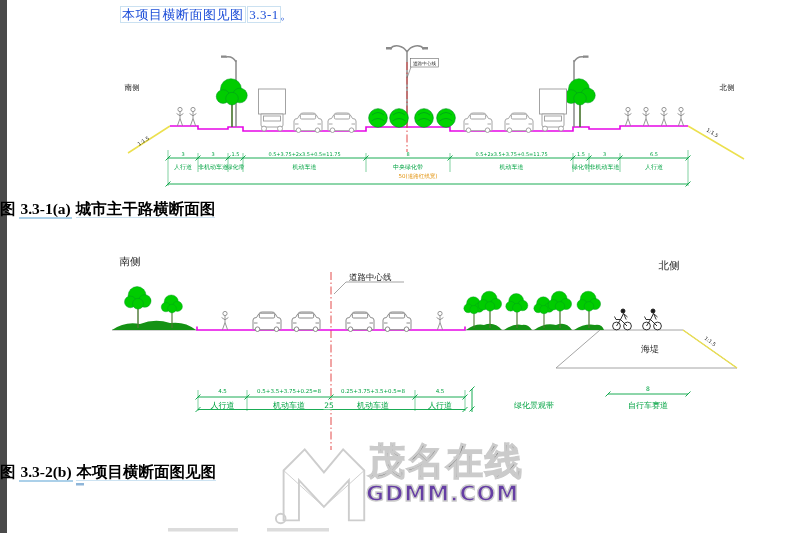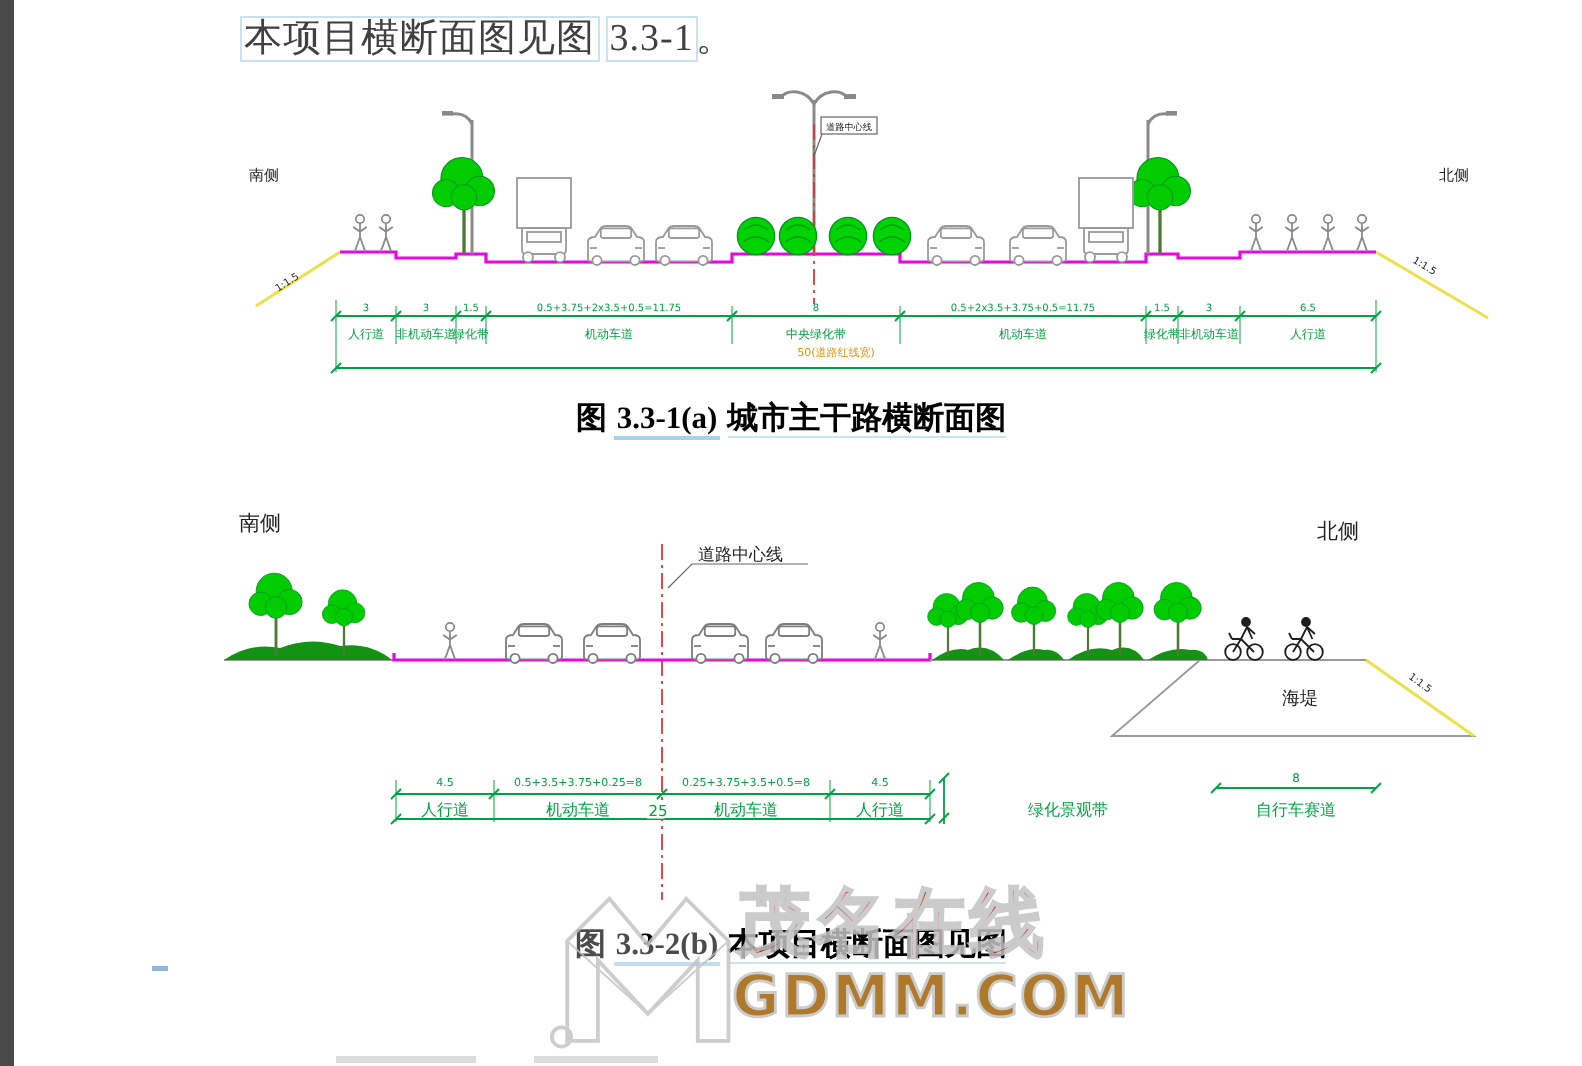--- a/index.html
+++ b/index.html
@@ -2,21 +2,21 @@
 <html><head>
 <meta charset="utf-8">
 <style>
   * { margin:0; padding:0; box-sizing:border-box; }
   html,body { width:791px; height:533px; }
   body { background:#ffffff; position:relative; overflow:hidden;
          font-family:"Liberation Serif", serif; }
 
   .page-edge { position:absolute; left:0; top:0; width:7px; height:533px; background:#4a4a4a; }
 
-  .intro { position:absolute; left:121px; top:6px; font-size:19px; color:#404040; letter-spacing:0.5px; }
+  .intro { position:absolute; left:121px; top:6px; font-size:13px; color:#1d4ed8; letter-spacing:0.5px; }
   .intro .boxed { box-shadow:0 0 0 1px #cbe1f1; padding:0 1px; }
 
   svg.diagram { position:absolute; left:0; top:0; }
 
   
   .mag     { stroke:#e607e6; stroke-width:1.6; fill:none; }
   .yellow  { stroke:#ece04e; stroke-width:1.5; fill:none; }
   .redline { stroke:#e03535; stroke-width:0.9; fill:none; stroke-dasharray:8 2.5 1.5 2.5; }
   .dim     { stroke:#00a342; stroke-width:0.9; fill:none; }
   .dimthin { stroke:#00a342; stroke-width:0.5; fill:none; }
@@ -24,34 +24,34 @@
   .pole    { stroke:#8a8a8a; stroke-width:1.5; fill:none; }
   .thin    { stroke:#666; stroke-width:0.6; fill:none; }
 
   text { font-family:"DejaVu Sans", sans-serif; }
   .blk { fill:#222; }
   .grn { fill:#00a342; }
   .org { fill:#e2920c; }
   .s45{font-size:4.6px}.s5{font-size:5px}.s55{font-size:5.5px}.s6{font-size:6px}
   .s7{font-size:7.5px}.s8{font-size:8px}.s85{font-size:8.5px}.s9{font-size:9px}.s10{font-size:10.5px}
 
-  .caption { position:absolute; left:0; width:791px; text-align:center;
+  .caption { position:absolute; left:0; width:791px; text-align:left;
              font-weight:bold; font-size:15.5px; color:#000; z-index:2; }
   .caption .cap-num  { border-bottom:2px solid #abd0e9; padding:0 1px; }
   .caption .cap-title{ border-bottom:1px solid #cde3f2; }
 
   .watermark { position:absolute; left:0; top:0; width:791px; height:533px;
                pointer-events:none; z-index:3; opacity:.85; }
   .wm-logo { position:absolute; left:274px; top:437px; }
   .wm-name { position:absolute; left:368px; top:437px; font-family:"DejaVu Sans",sans-serif;
              font-weight:bold; font-size:37px; letter-spacing:2px;
-             color:#b91c1c; -webkit-text-stroke:1.4px #c2c2c2; }
+             color:#404040; -webkit-text-stroke:1.4px #c2c2c2; }
   .wm-site { position:absolute; left:366px; top:481px; font-family:"DejaVu Sans",sans-serif;
-             font-weight:bold; font-size:29px; letter-spacing:1px;
-             color:#a16207; -webkit-text-stroke:1.4px #c2c2c2; }
+             font-weight:bold; font-size:22px; letter-spacing:1px;
+             color:#4c1d95; -webkit-text-stroke:1.4px #c2c2c2; }
 </style>
 </head>
 <body>
 
 <div class="page-edge"></div>
 
 <p class="intro"><span class="boxed">本项目横断面图见图</span> <span class="boxed">3.3-1</span><span>。</span></p>
 
 <svg class="diagram" width="791" height="533" viewBox="0 0 791 533">
   <defs>

